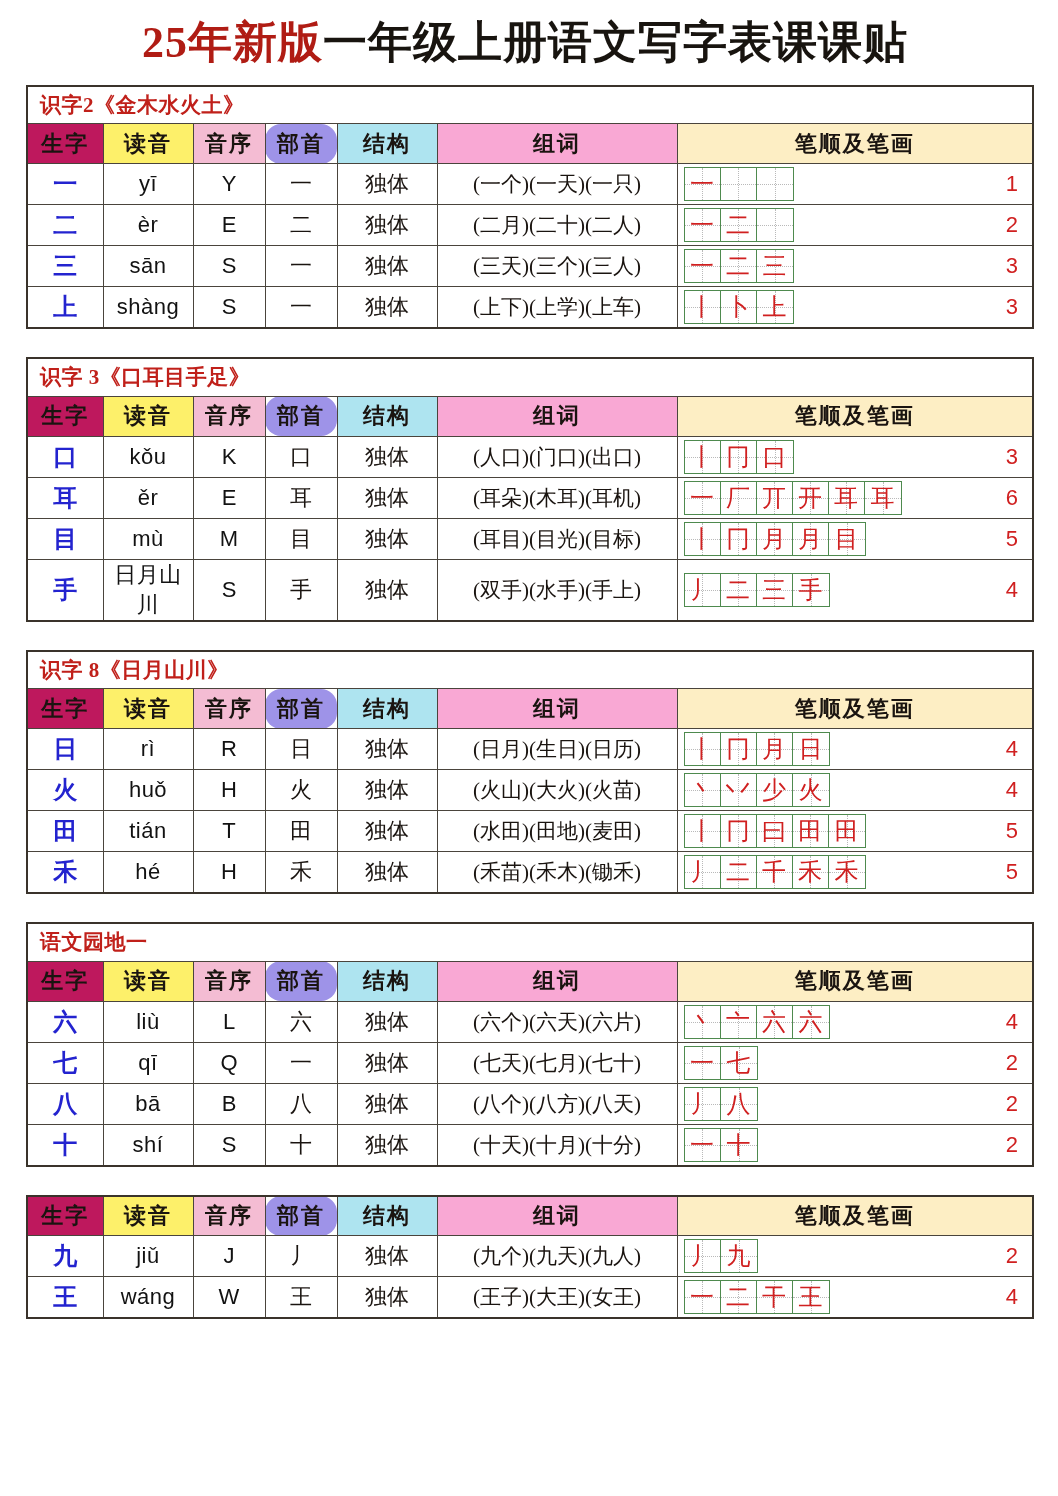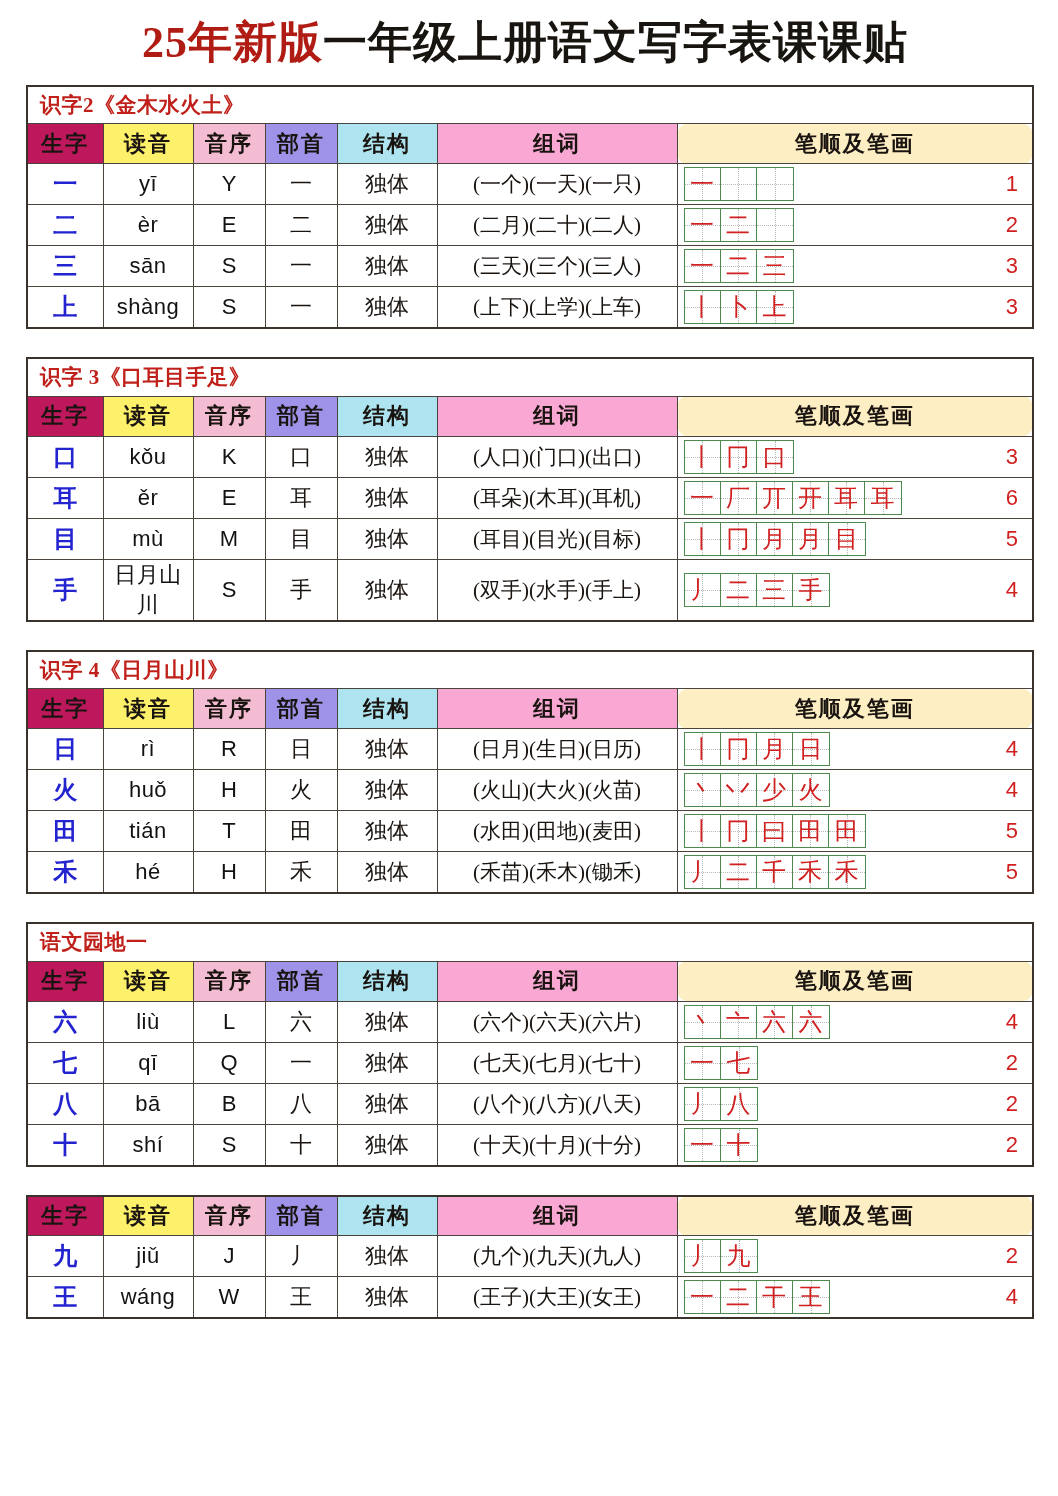--- a/index.html
+++ b/index.html
@@ -68,24 +68,24 @@
     vertical-align: middle;
     font-size: 22px;
     font-weight: bold;
     color: #1a1410;
     font-family: "Liberation Serif", "DejaVu Serif", serif;
     letter-spacing: 2px;
   }
   .h-sheng { background: #be185d; }
   .h-duyin { background: #fdf06a; }
   .h-yinxu { background: #f4bcd3; }
-  .h-bushou{ background: #9e93e8; }
+  .h-bushou{ background: #9e93e8; border-radius: 16px; }
   .h-jiegou{ background: #aee4f0; font-family: Liberation Mono, monospace; }
   .h-zuci  { background: #f9a8d4; }
-  .h-bishun{ background: #fdeec4; border-radius: 11px; }
+  .h-bishun{ background: #fdeec4; }
 
   
   tr.datarow td { height: 40px; vertical-align: middle; text-align: center; }
   .c-zi {
     color: #2323cf;
     font-size: 24px;
     font-weight: bold;
     font-family: "Liberation Serif", "DejaVu Serif", serif;
   }
   .c-pin {
@@ -453,21 +453,21 @@
             <col style="width: 76px;">
             <col style="width: 90px;">
             <col style="width: 72px;">
             <col style="width: 72px;">
             <col style="width: 100px;">
             <col style="width: 240px;">
             <col style="width: 356px;">
           </colgroup>
           <tbody>
             <tr>
-              <td colspan="7" class="banner-cell"><span class="banner-text">识字 4《日月山川》</span></td>
+              <td colspan="7" class="banner-cell"><span class="banner-text">识字 8《日月山川》</span></td>
             </tr>
             <tr>
               <td class="hdr h-sheng">生字</td>
               <td class="hdr h-duyin">读音</td>
               <td class="hdr h-yinxu">音序</td>
               <td class="hdr h-bushou">部首</td>
               <td class="hdr h-jiegou">结构</td>
               <td class="hdr h-zuci">组词</td>
               <td class="hdr h-bishun">笔顺及笔画</td>
             </tr>

